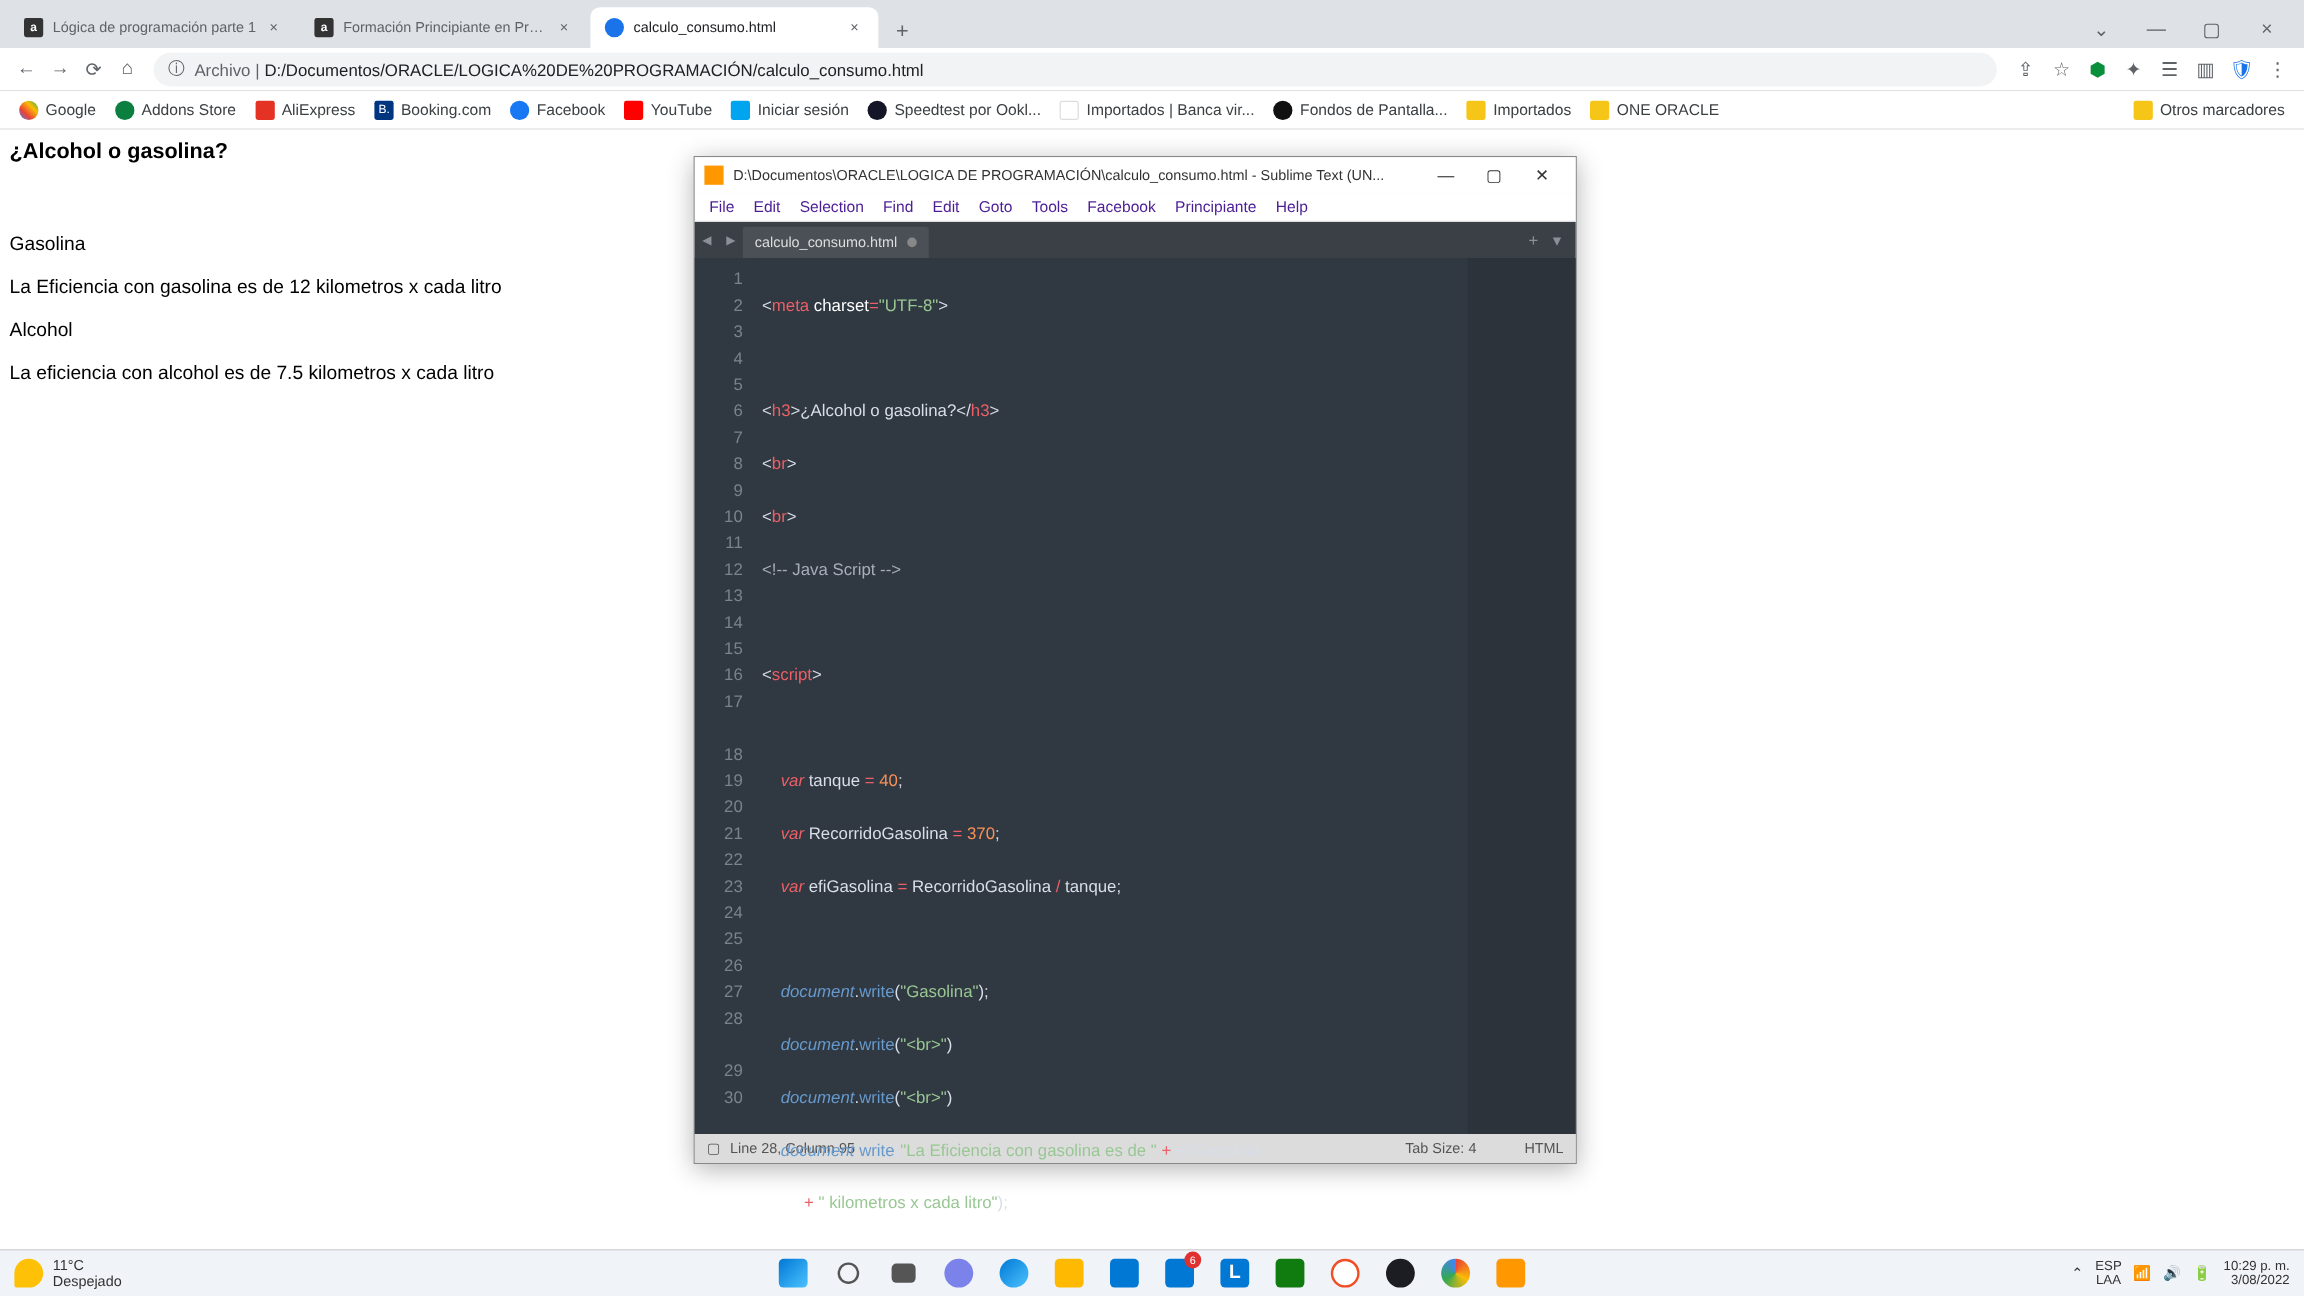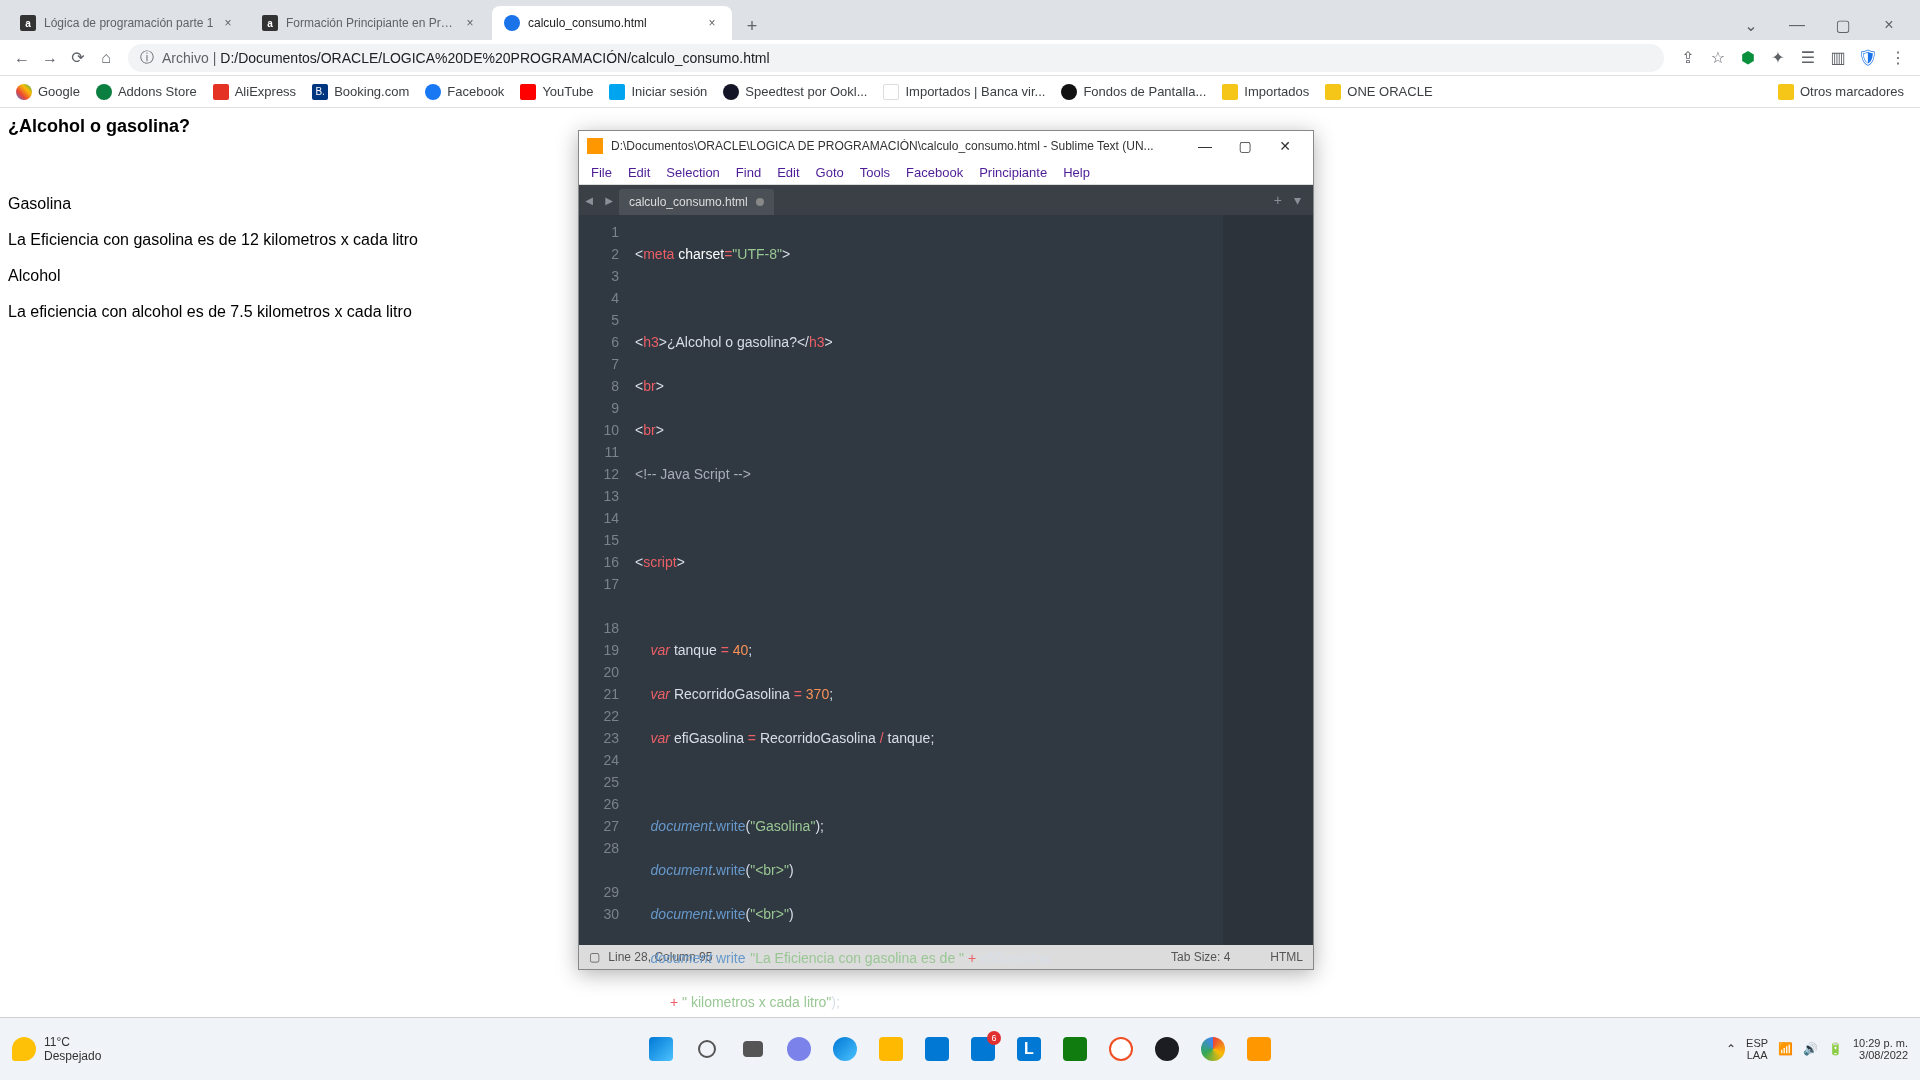--- a/index.html
+++ b/index.html
@@ -64,21 +64,21 @@
 .c-str { color: #99c794; }
 .c-num { color: #f99157; }
 .c-kw { color: #ec5f67; font-style: italic; }
 .c-var { color: #d8dee9; }
 .c-op { color: #ec5f67; }
 .c-obj { color: #6699cc; font-style: italic; }
 .c-fn { color: #6699cc; }
 .c-cmt { color: #a7adba; }
 
 
-.taskbar { position: absolute; bottom: 0; left: 0; right: 0; height: 63px; background: #f0f3f8; display: flex; align-items: center; padding: 0 12px; border-top: 1px solid #d0d0d0;}
+.taskbar { position: absolute; bottom: 0; left: 0; right: 0; height: 39px; background: #f0f3f8; display: flex; align-items: center; padding: 0 12px; border-top: 1px solid #d0d0d0;}
 .weather { display: flex; align-items: center; font-size: 12px; color: #333; }
 .weather-icon { width: 24px; height: 24px; background: #ffc107; border-radius: 50% 50% 50% 10%; margin-right: 8px; }
 .task-center { position: absolute; left: 50%; transform: translateX(-50%); display: flex; gap: 6px; }
 .task-icon { width: 40px; height: 40px; display: flex; align-items: center; justify-content: center; border-radius: 4px; position:relative;}
 .task-icon .sq { width: 24px; height: 24px; border-radius: 4px; }
 .task-right { margin-left: auto; display: flex; align-items: center; gap: 10px; font-size: 12px; color: #333; }
 .clock { text-align: right; font-size: 11px; }
 .badge { position:absolute; top:2px; right:2px; background:#e03030; color:#fff; border-radius:50%; width:14px; height:14px; font-size:9px; display:flex; align-items:center; justify-content:center;}
 
 </style>

